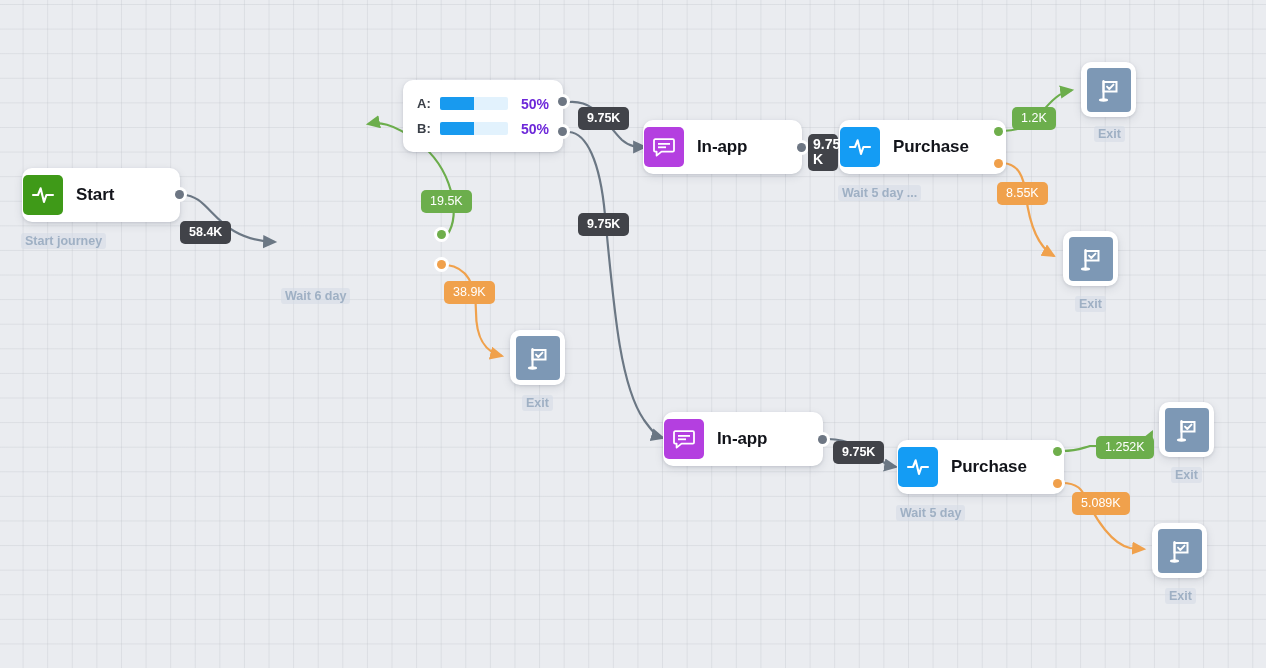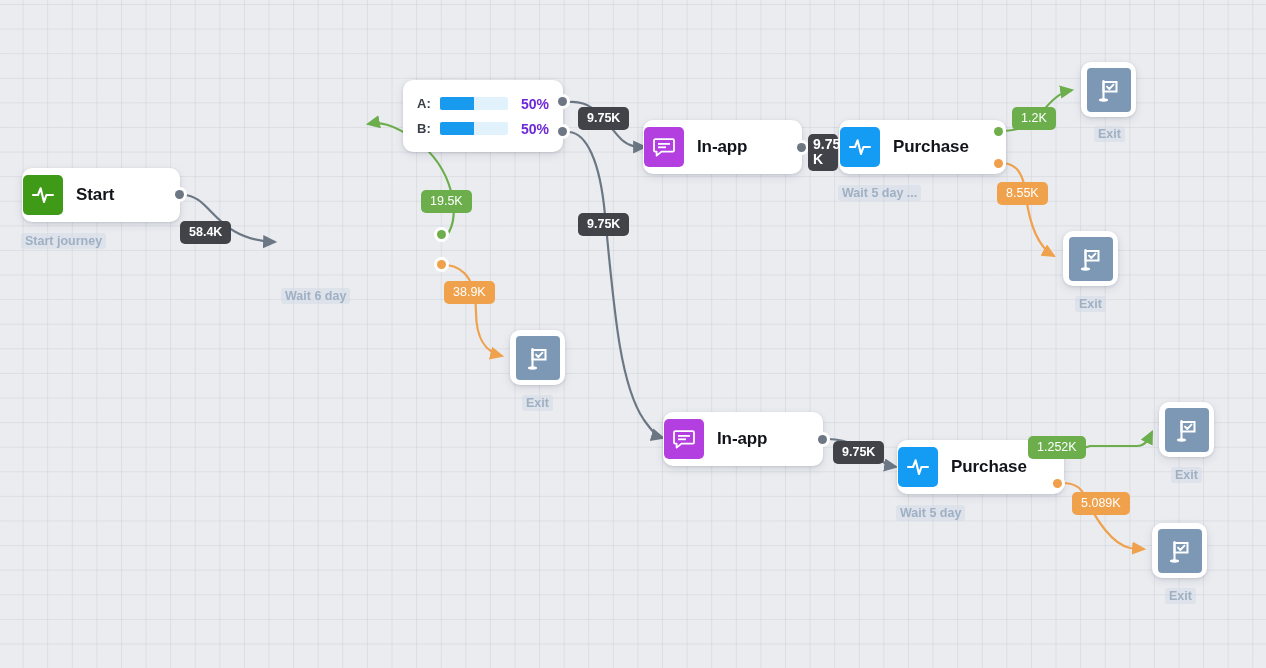--- a/index.html
+++ b/index.html
@@ -358,17 +358,17 @@
   <div class="badge dark" style="left:578px; top:213px;">9.75K</div>
 
   <div class="badge dark narrow" style="left:808px; top:134px;">9.75 K</div>
 
   <div class="badge green" style="left:1012px; top:107px;">1.2K</div>
 
   <div class="badge amber" style="left:997px; top:182px;">8.55K</div>
 
   <div class="badge dark" style="left:833px; top:441px;">9.75K</div>
 
-  <div class="badge green" style="left:1028px; top:436px;">1.252K</div>
+  <div class="badge green" style="left:1096px; top:436px;">1.252K</div>
 
   <div class="badge amber" style="left:1072px; top:492px;">5.089K</div>
 
 </div>
 
 </body></html>

